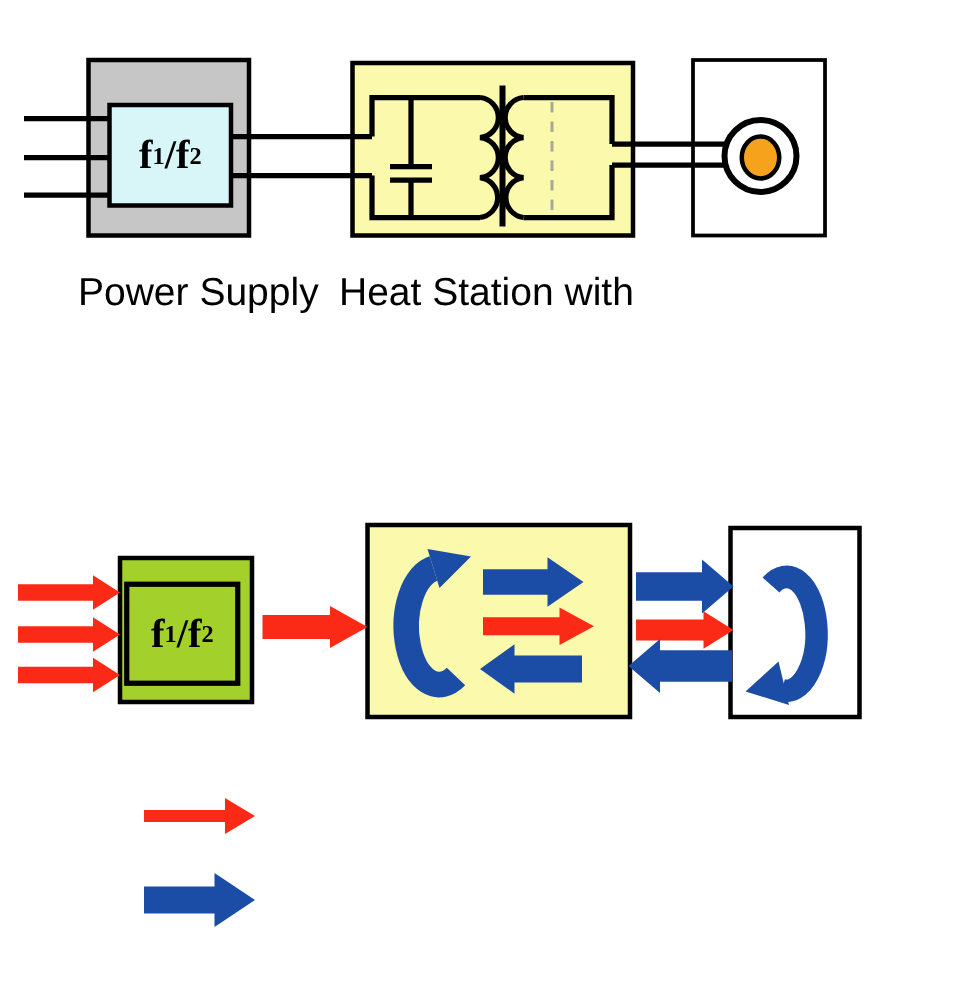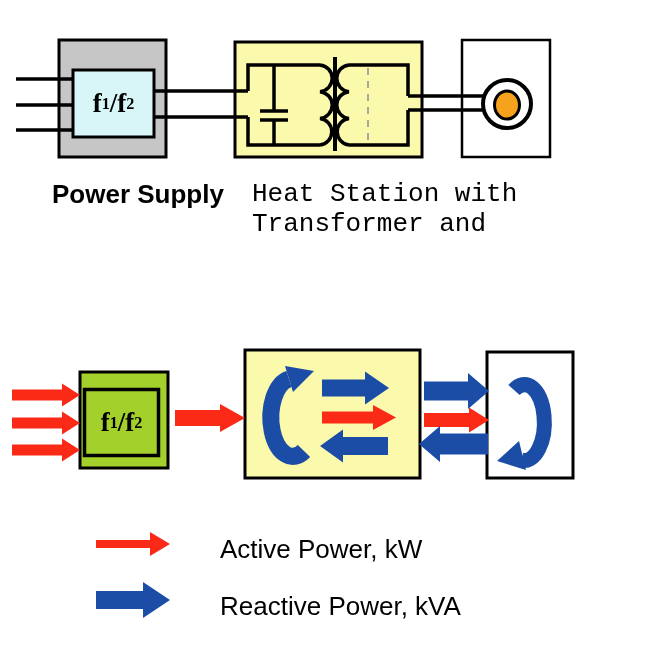--- a/index.html
+++ b/index.html
@@ -86,25 +86,22 @@
       <sub>2</sub>
   </div>
 
   <div class="freq freq-bottom">
     <span>f</span>
       <sub>1</sub>
       <span>/f</span>
       <sub>2</sub>
   </div>
 
-  <div class="lbl" style="left:52px; top:180px;font-weight:bold;">Power Supply</div>
+  <div class="lbl" style="left:52px; top:180px;">Power Supply</div>
 
-  <div class="lbl" style="left:252px; top:180px;font-family:Liberation Mono, monospace;">
+  <div class="lbl" style="left:226px; top:180px;">
     <span style="display:block">Heat Station with</span>
-    <span style="display:block">Transformer and</span>
   </div>
 
 
-  <div class="lbl" style="left:220px; top:535px;">Active Power, kW</div>
 
-  <div class="lbl" style="left:220px; top:592px;">Reactive Power, kVA</div>
 
 </div>
 
 </body></html>

